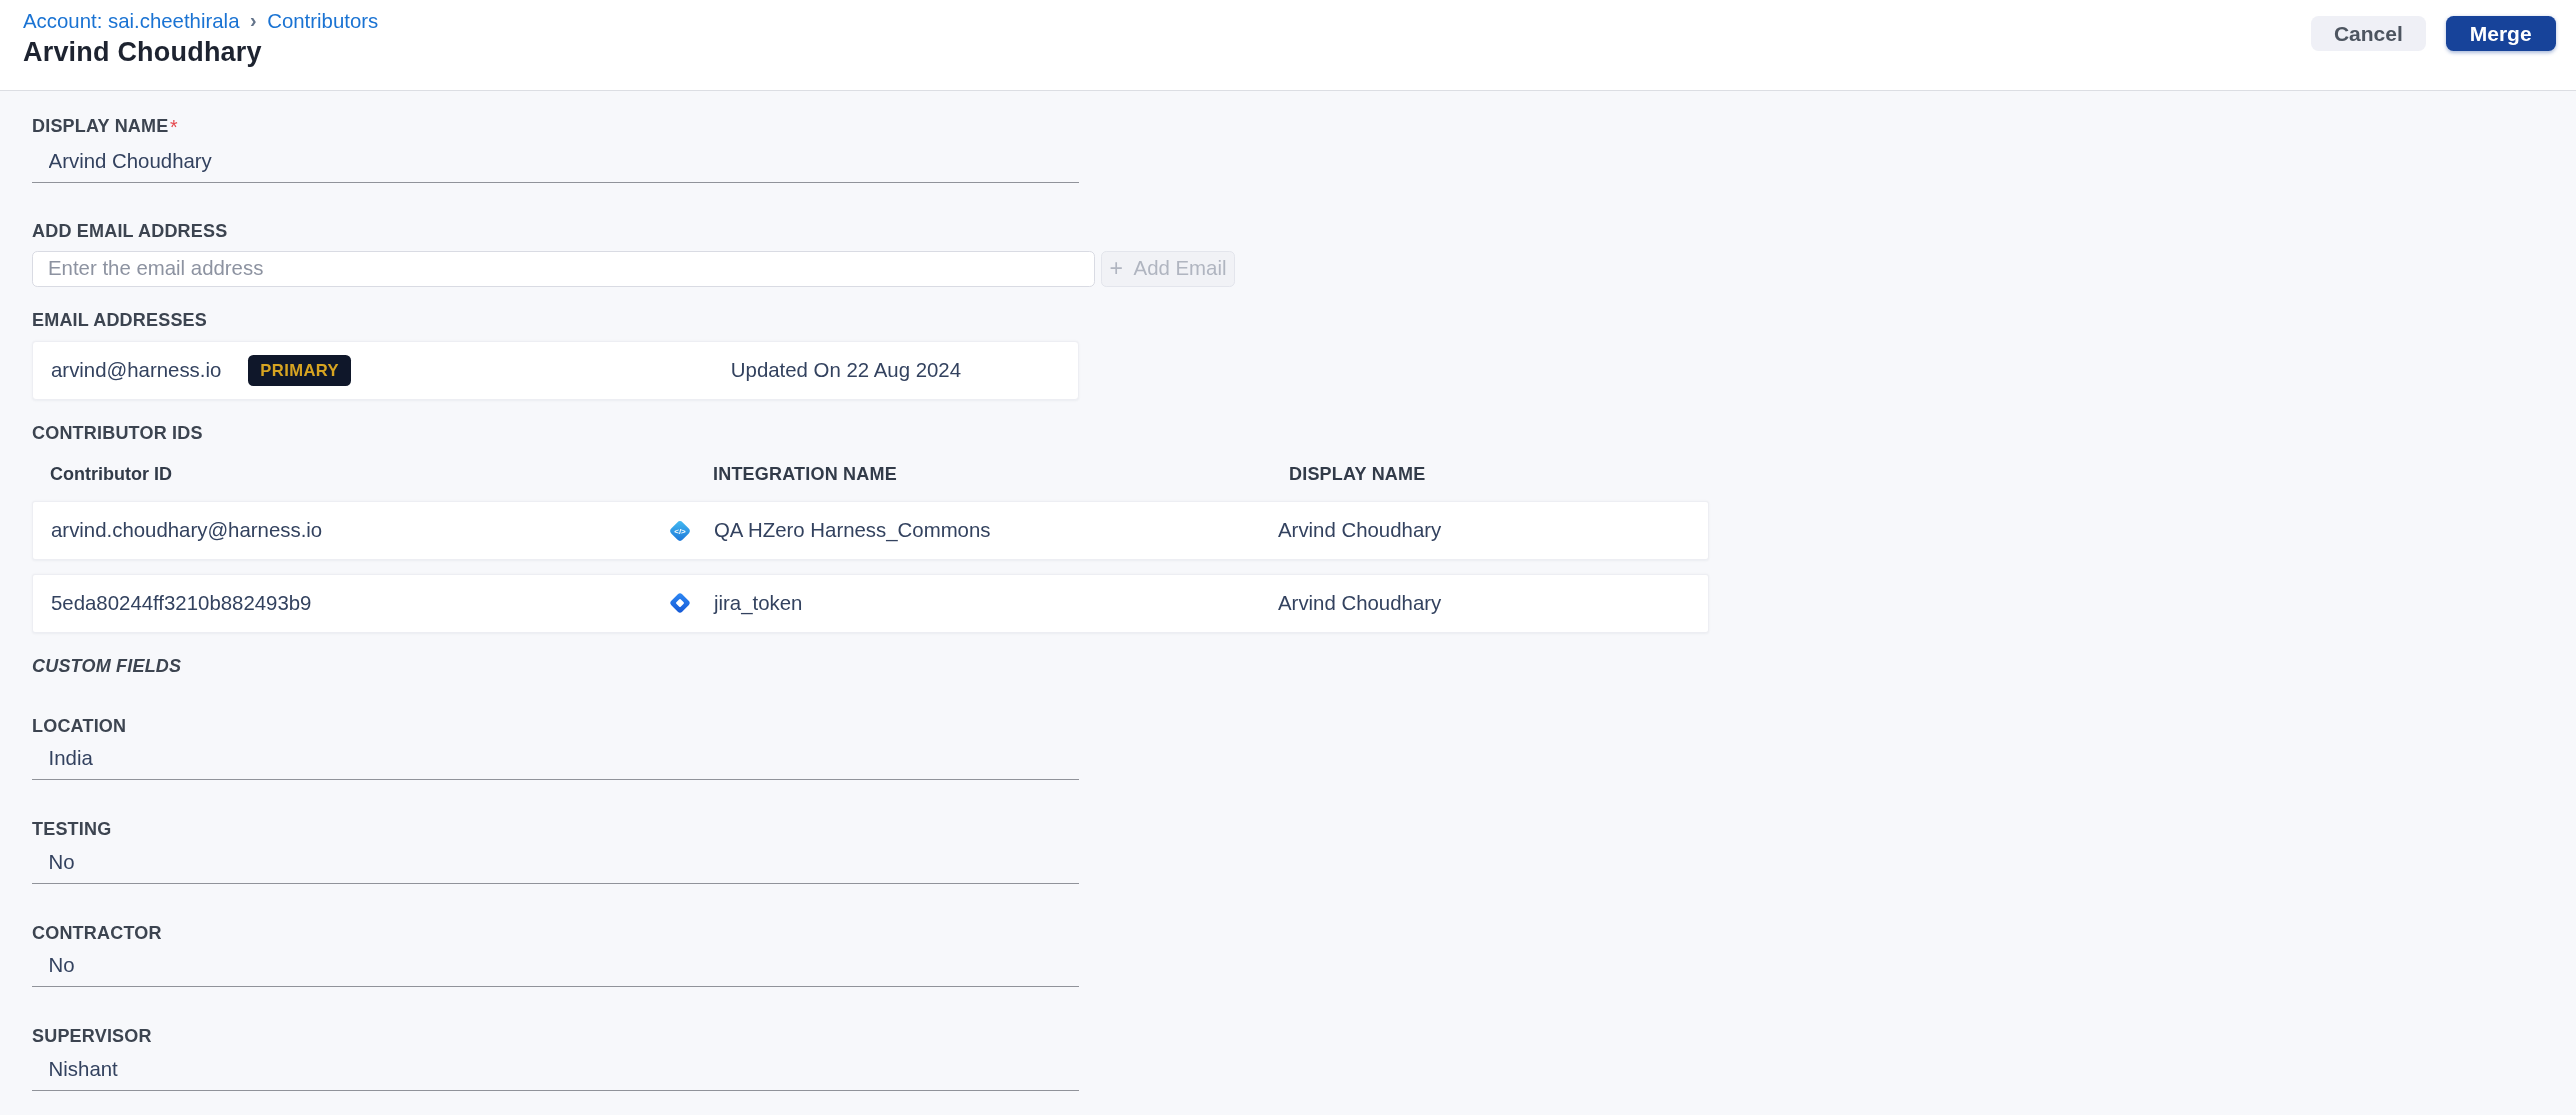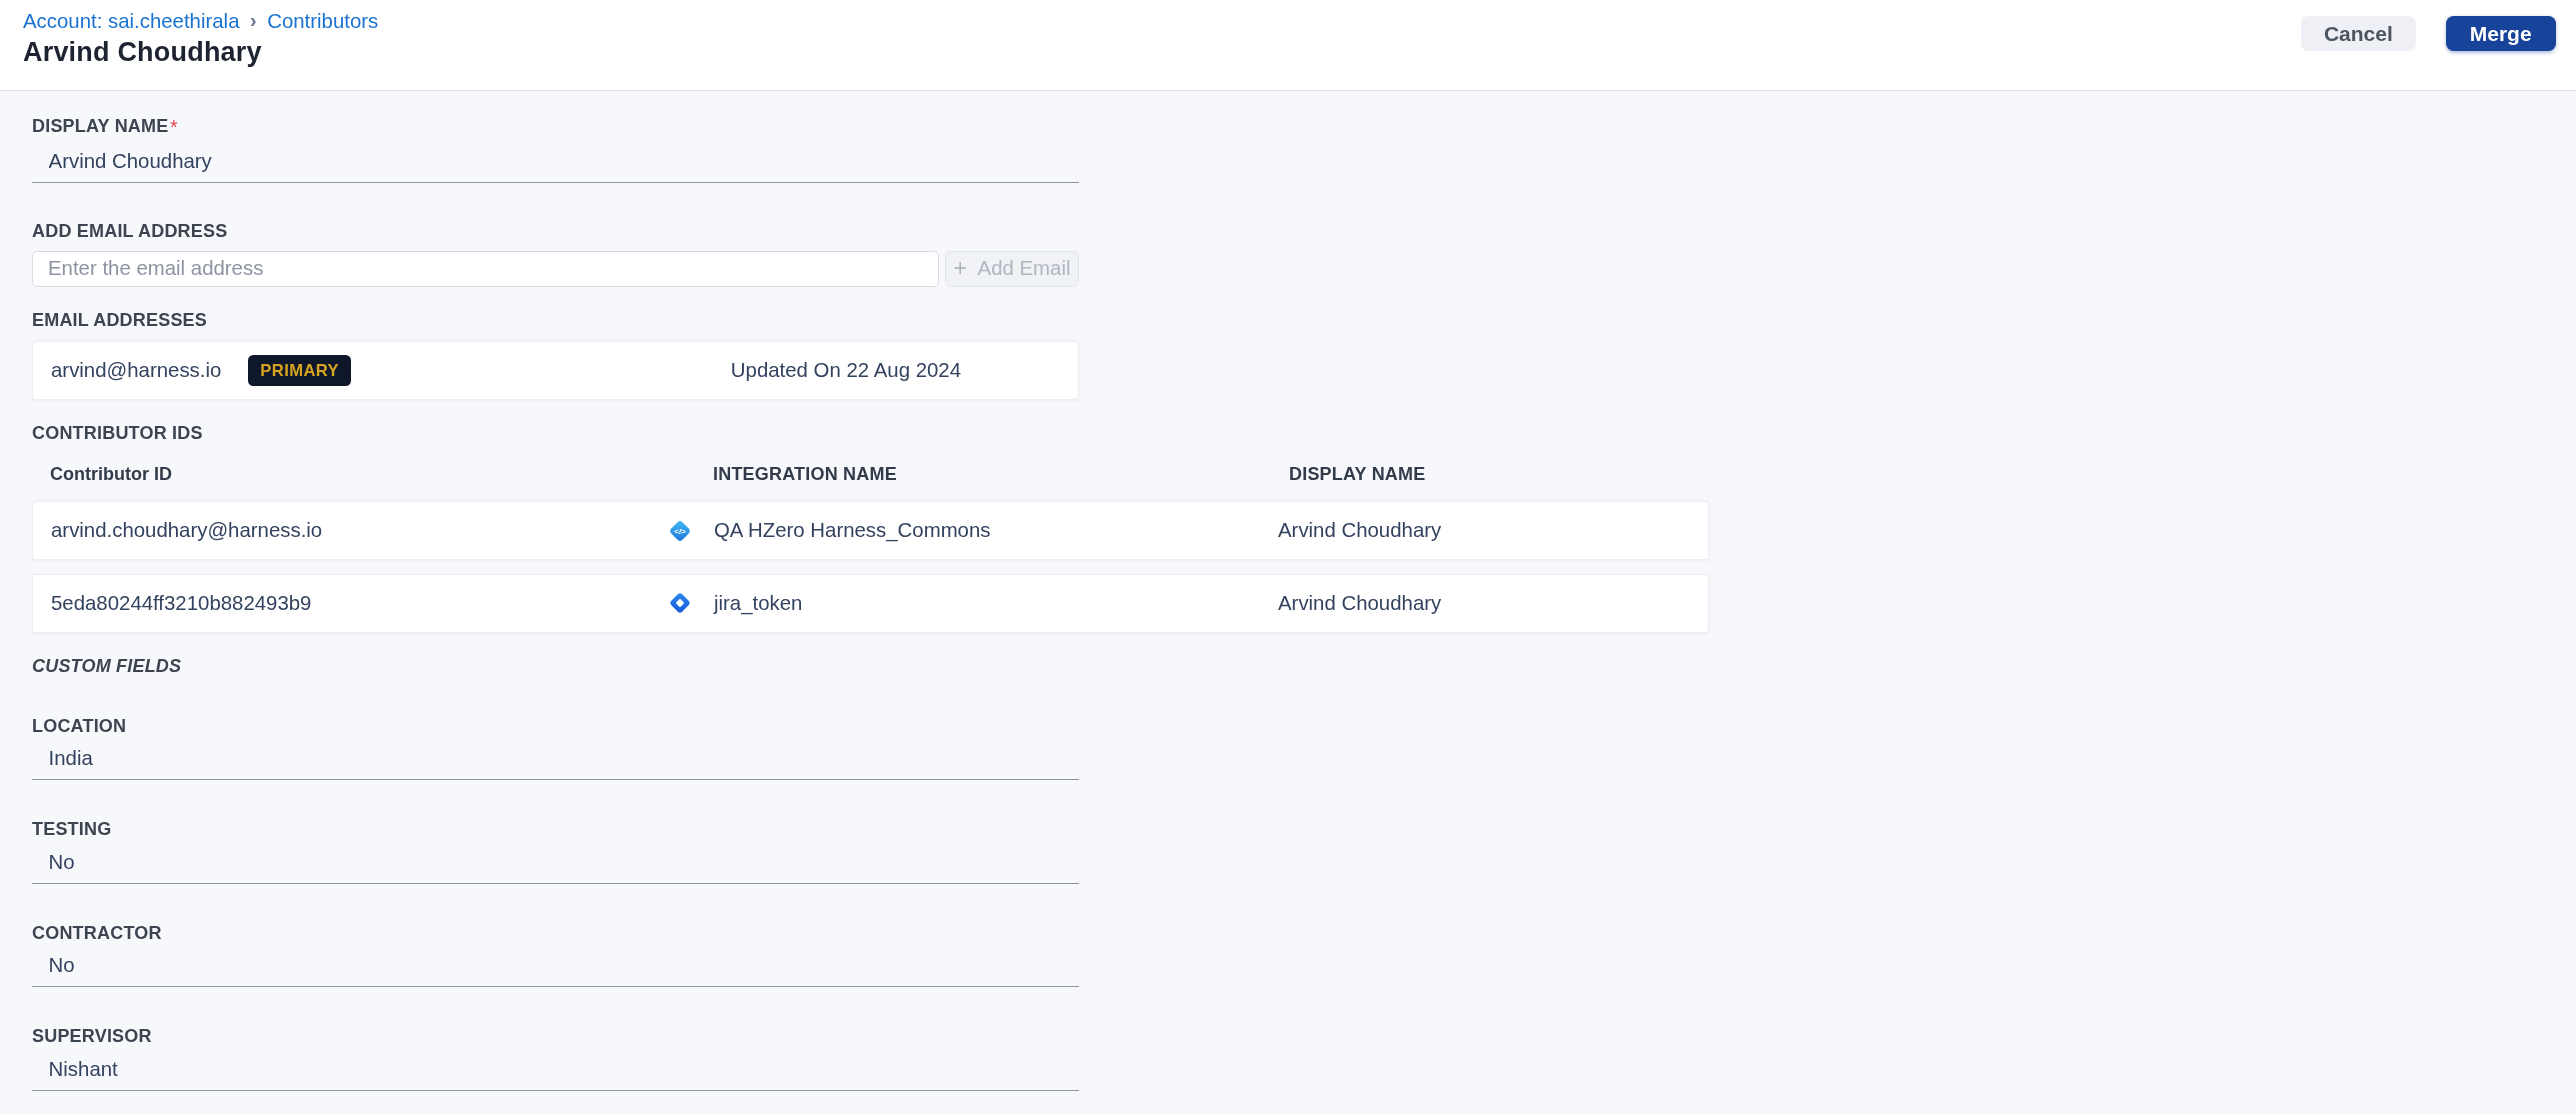--- a/index.html
+++ b/index.html
@@ -15,21 +15,21 @@
     position:relative;
     width:100%; height:91px;
     background:#ffffff;
     border-bottom:1.5px solid #dcdee3;
     padding:9.8px 0 0 23px;
   }
   .breadcrumb { font-size:20.4px; display:flex; align-items:center; gap:10.6px; }
   .breadcrumb a { color:#1a73d3; text-decoration:none; cursor:pointer; }
   .crumb-sep { color:#64748b; font-size:19.6px; font-weight:700; transform:translateY(-1.5px); }
   .page-title { margin-top:3.8px; font-size:27px; font-weight:700; color:#1d2330; letter-spacing:0.2px; }
-  .header-actions { position:absolute; top:16px; right:20.4px; display:flex; gap:30px; }
+  .header-actions { position:absolute; top:16px; right:20.4px; display:flex; gap:20px; }
   .btn { height:35px; border:none; border-radius:7.6px; font-size:21px; font-weight:700;
          font-family:inherit; display:flex; align-items:center; justify-content:center; cursor:pointer; }
   .btn-cancel { background:#eff0f6; color:#4d5560; padding:0 23px; }
   .btn-merge  { background:#17439a; color:#ffffff; padding:0 24px; box-shadow:0 1.5px 3.8px rgba(23,67,154,.35); }
 
   
   main { padding:25px 0 0 32px; }
   .field-label { font-size:18px; font-weight:700; color:#3c4450; letter-spacing:0.2px; }
   .req { color:#e5484d; font-size:19.6px; vertical-align:top; margin-left:1.5px; }
   .section-label { font-size:18px; font-weight:700; color:#3c4450; letter-spacing:0.2px; }
@@ -37,21 +37,21 @@
   .underline-input {
     display:block; width:1047px;
     border:none; border-bottom:1.5px solid #90939a;
     background:transparent; outline:none;
     font-family:inherit; font-size:20.4px; color:#33425f;
     padding:6px 0 9px 16.6px; margin-top:4.5px;
   }
 
   .add-email-row { display:flex; margin-top:9px; align-items:stretch; }
   .email-input {
-    width:907px; height:36px;
+    width:1063px; height:36px;
     background:#ffffff; border:1.5px solid #d9dbe3; border-radius:5.3px;
     font-family:inherit; font-size:20.4px; color:#33425f;
     padding:0 15px; outline:none;
   }
   .email-input::placeholder { color:#8d93a1; }
   .btn-add-email {
     margin-left:6px; width:134px; height:36px;
     background:#f1f2f6; border:1.5px solid #e3e5ec; border-radius:5.3px;
     color:#b0b5c0; font-size:20.4px; font-family:inherit;
     display:flex; align-items:center; justify-content:center; gap:10.6px; cursor:default;

